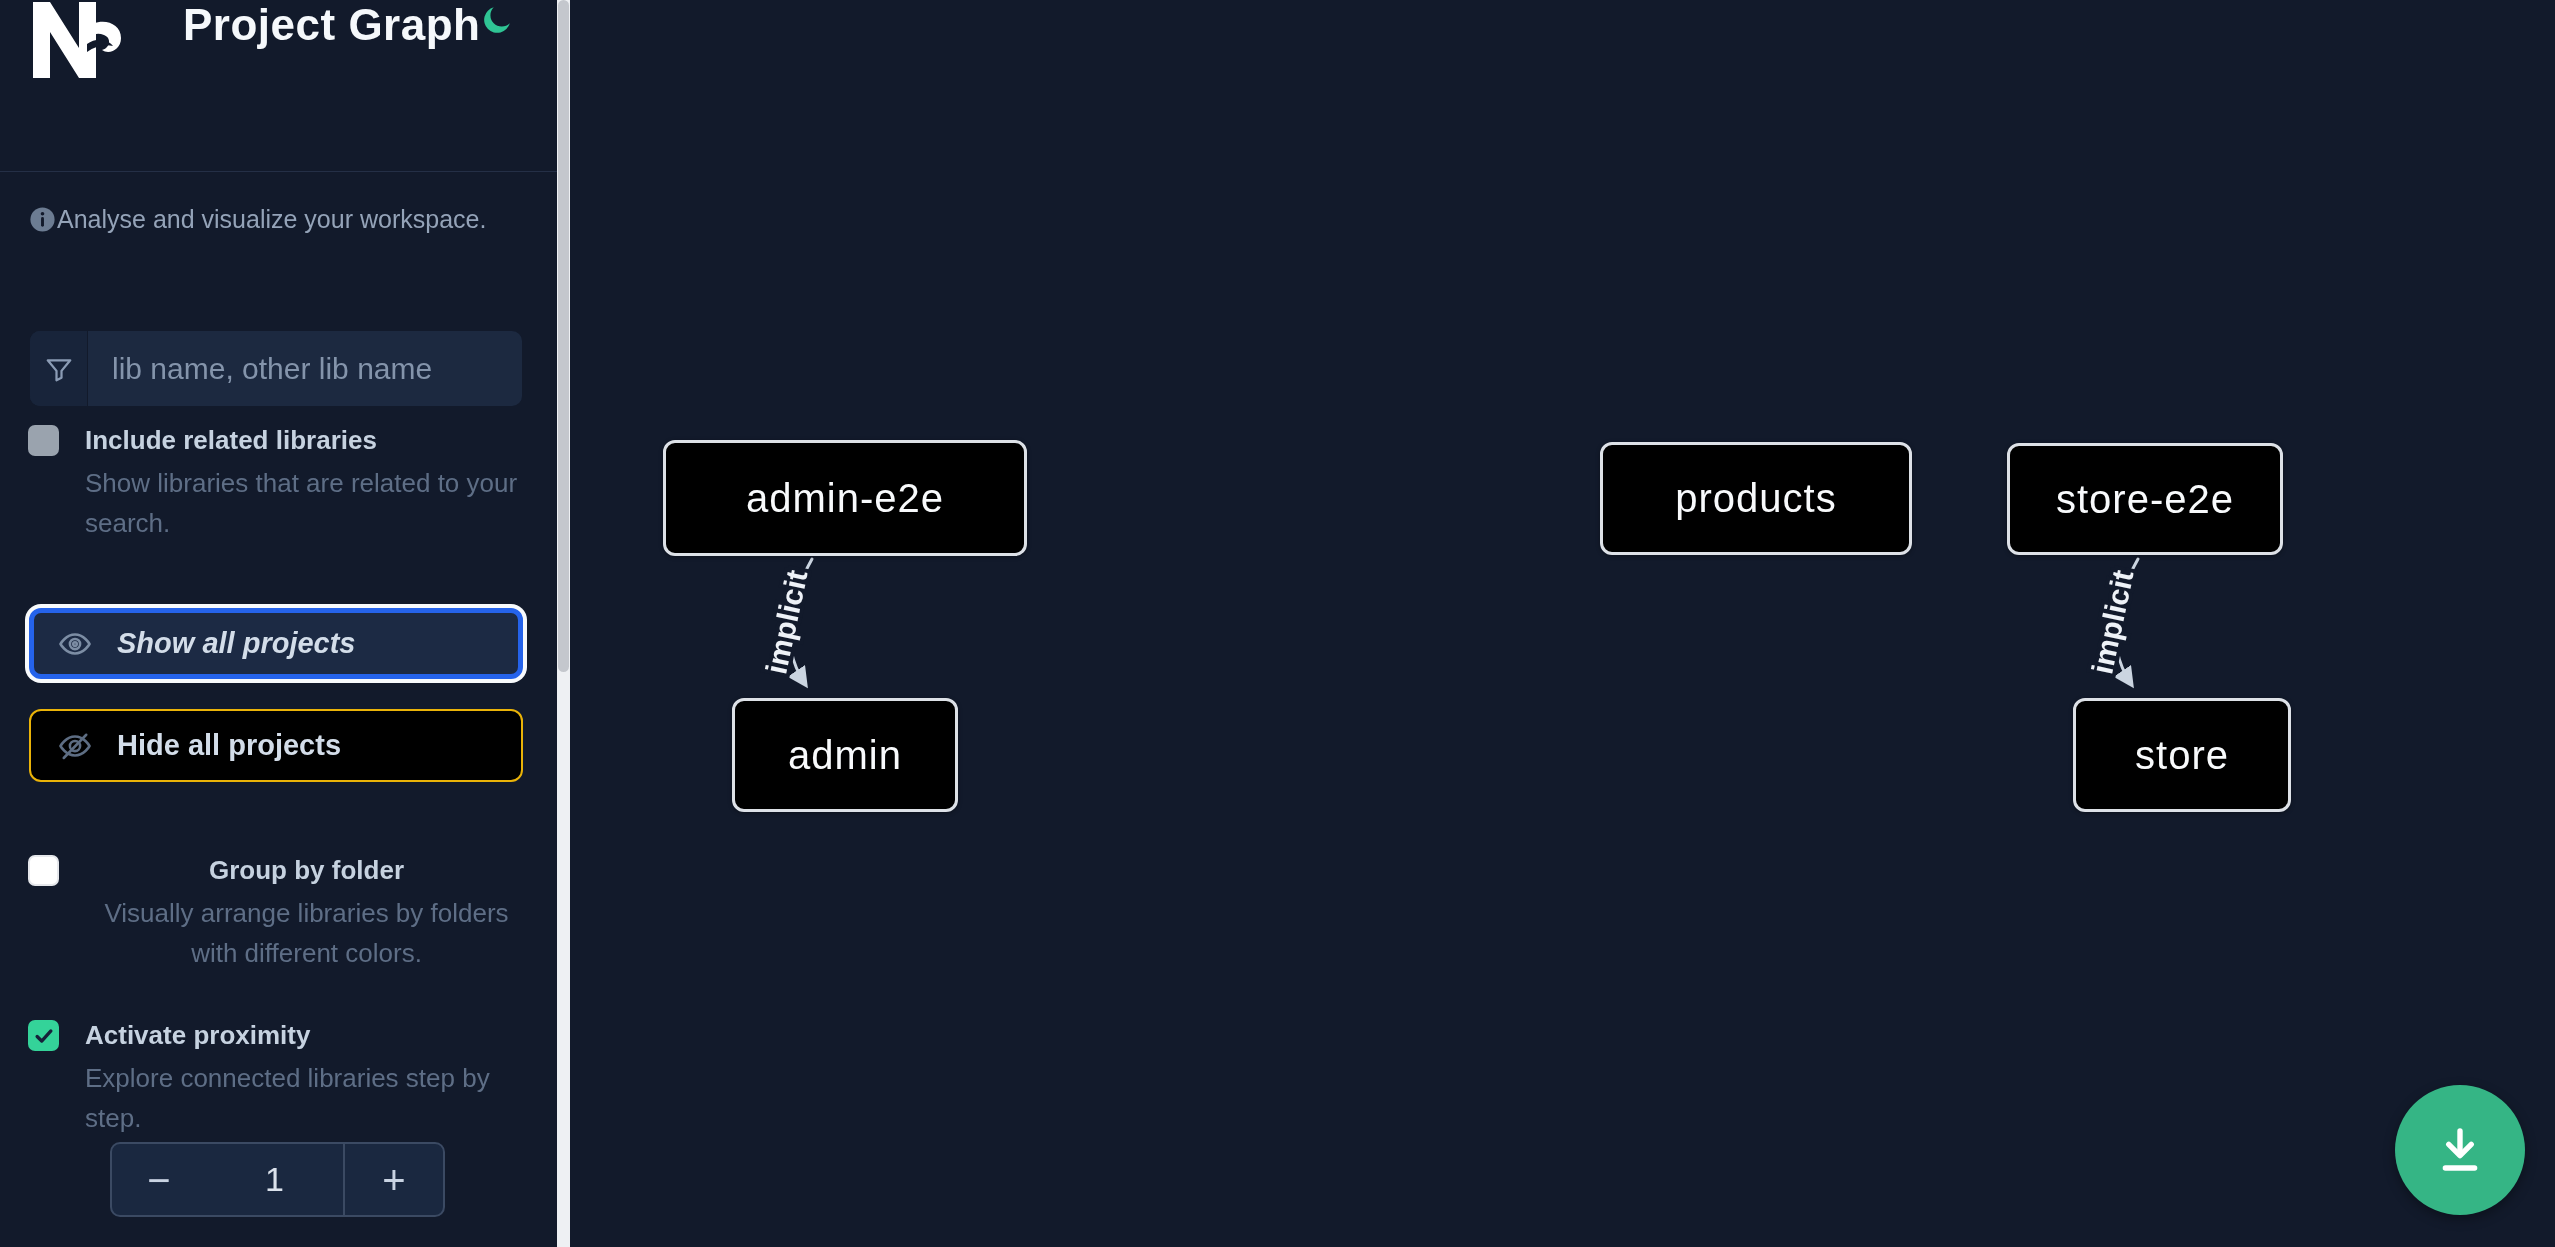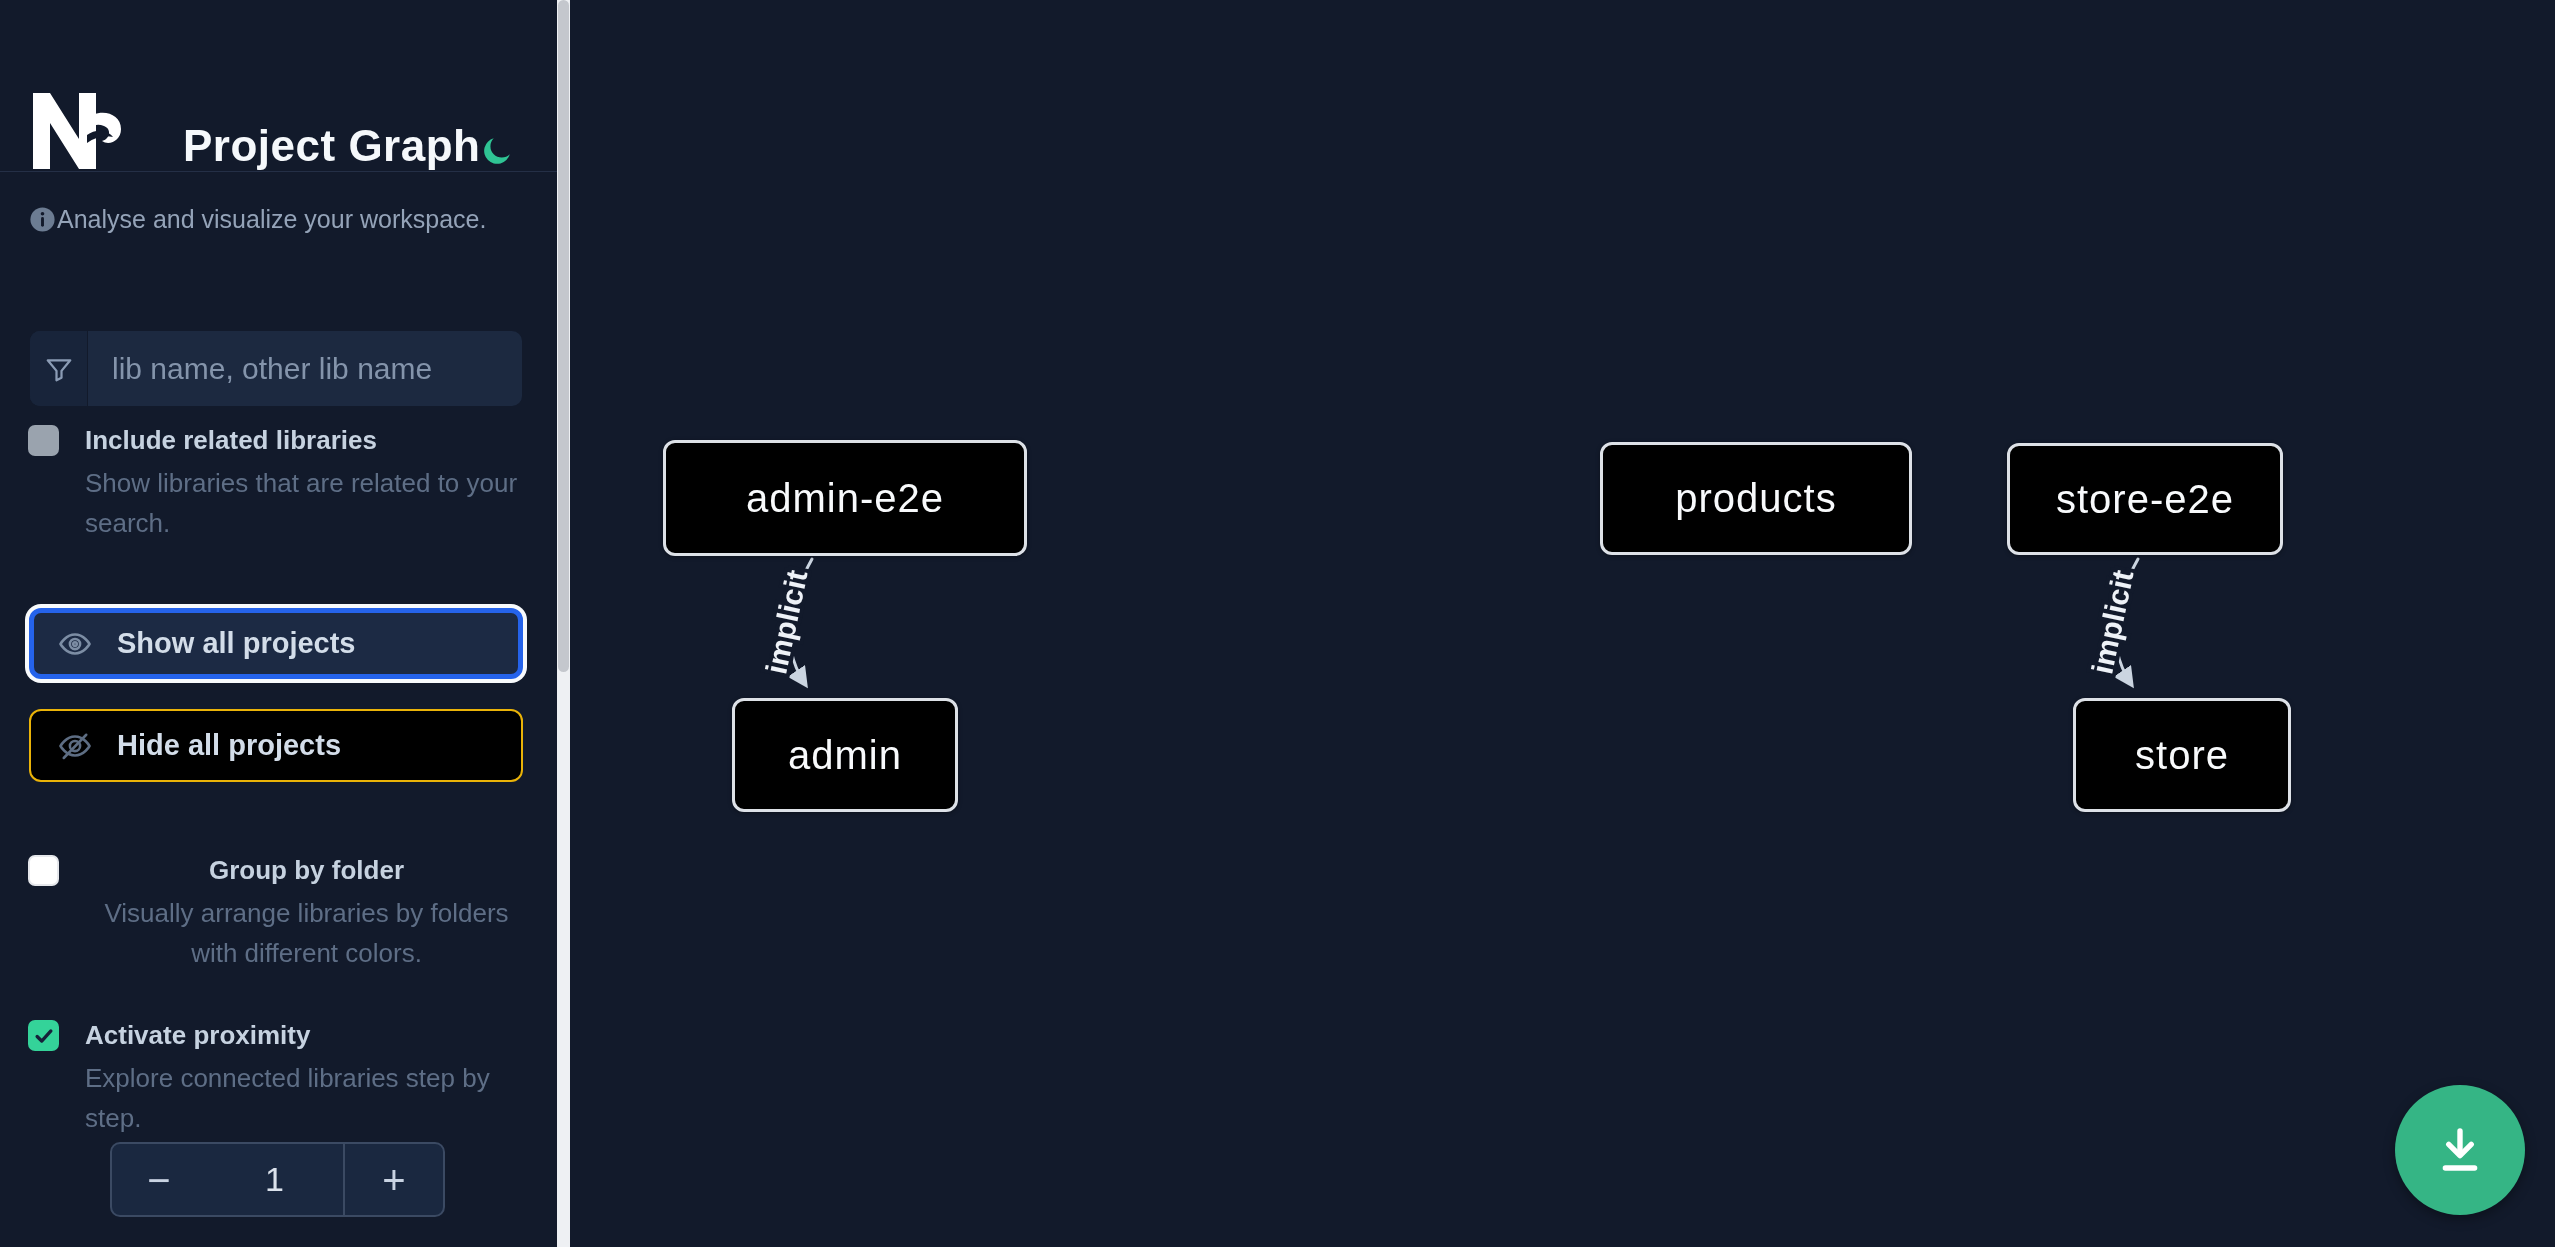--- a/index.html
+++ b/index.html
@@ -11,21 +11,21 @@
   }
   .app { position:relative; width:2555px; height:1247px; }
 
   
   .sidebar {
     position:absolute; left:0; top:0; width:557px; height:1247px;
     background:#121a2b;
   }
   .sidebar-header {
     position:absolute; left:0; top:0; width:557px; height:172px;
-    display:flex; align-items:flex-end; padding-left:27px;
+    display:flex; align-items:flex-start; padding-left:27px;
     border-bottom:1px solid #242f46;
   }
   .nx-logo { width:98px; height:80px; flex:0 0 auto; }
   .page-title {
     margin-left:58px; font-size:44px; font-weight:700; color:#f5f8fb;
     letter-spacing:0.5px; white-space:nowrap;
   }
   .theme-toggle {
     margin-left:auto; margin-right:52px; background:none; border:none;
     width:40px; height:40px; cursor:pointer; display:flex; align-items:center; justify-content:center;
@@ -73,21 +73,21 @@
 
   .action-button {
     position:absolute; left:29px; width:494px; height:71px;
     background:#000000; border:2px solid #eab308; border-radius:12px;
     display:flex; align-items:center; padding-left:26px; gap:24px;
     font-family:"Liberation Sans", sans-serif; font-size:29px; font-weight:600; color:#d3dde9;
     cursor:pointer;
   }
   .action-button.focused {
     background:#1c2a44; border:5px solid #2563eb;
-    box-shadow:0 0 0 4px #f8fafc; padding-left:23px;
+    box-shadow:0 0 0 4px #f8fafc; padding-left:23px;font-style:italic;
   }
   .eye-icon, .eye-off-icon { width:36px; height:36px; flex:0 0 auto; }
 
   .stepper {
     position:absolute; left:110px; top:1142px; width:335px; height:75px;
     display:flex; border:2px solid #3b4a63; border-radius:10px;
     background:#1a2840; overflow:hidden;
   }
   .stepper button {
     background:transparent; border:none; color:#c9d3e2; font-size:40px;

